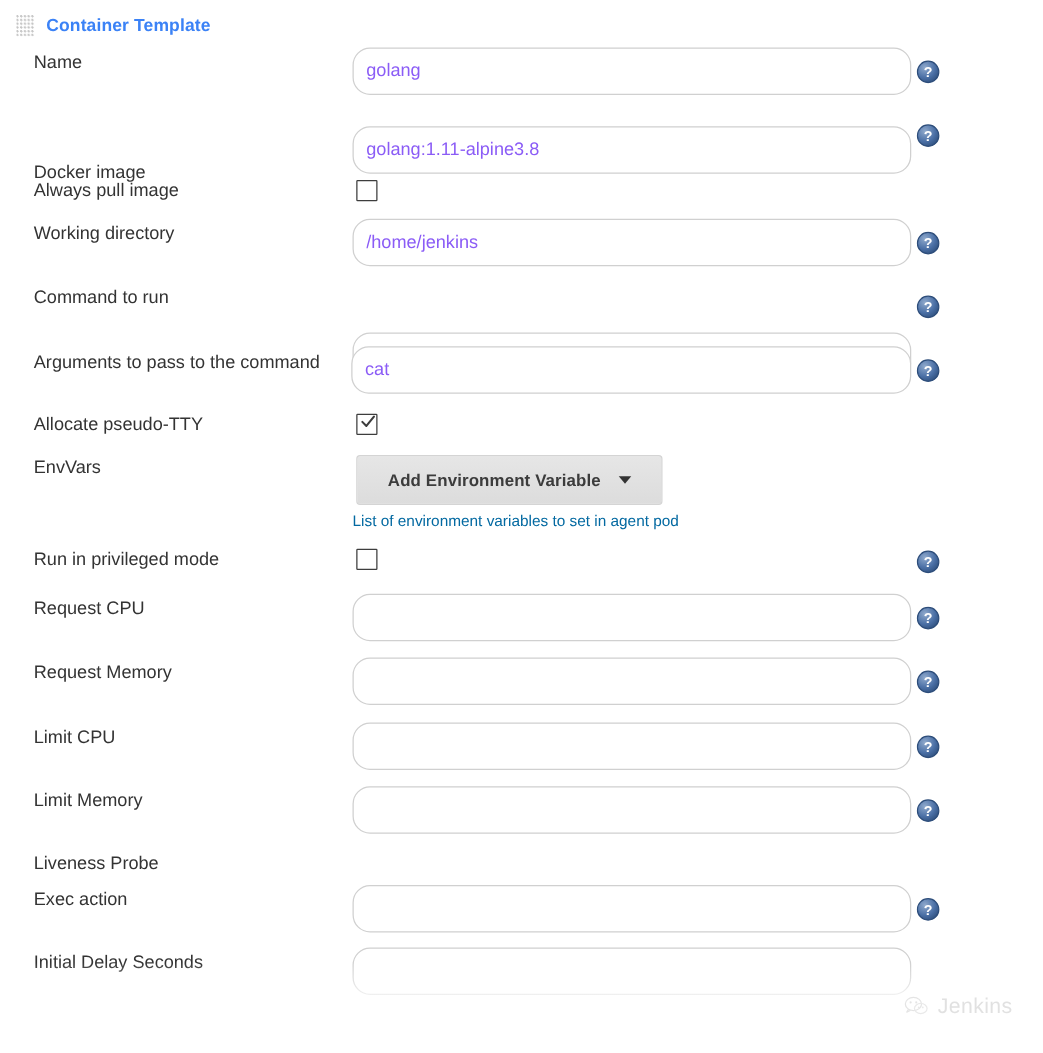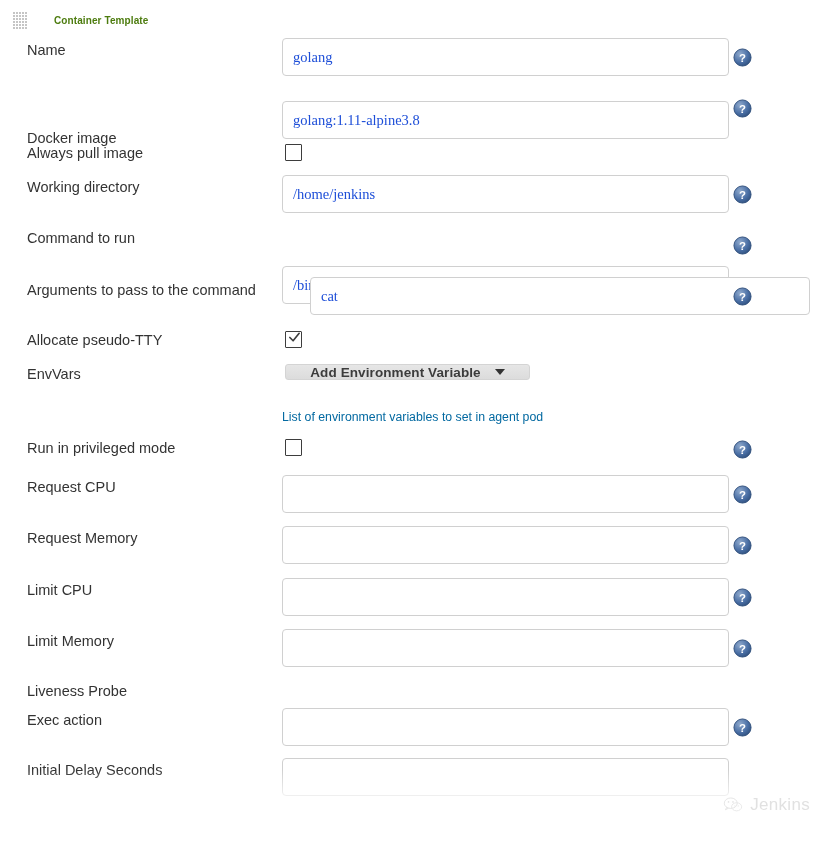--- a/index.html
+++ b/index.html
@@ -37,26 +37,25 @@
   .drag-handle {
     width: 15px;
     height: 17px;
     background-image:
       radial-gradient(circle at 1px 1px, #c2c2c2 0.8px, transparent 1.1px);
     background-size: 3px 3px;
     background-position: 0 0;
     opacity: 0.95;
   }
   .section-title {
-    font-size: 10px;
+    font-size: 14px;
     font-weight: bold;
-    color: #4d7c0f;
+    color: #3b82f6;
     letter-spacing: 0.1px;
     white-space: nowrap;
-    margin-left: 17px;
   }
 
   
   .row {
     position: absolute;
     left: 0;
     width: 834px;
   }
   .f-label {
     position: absolute;
@@ -70,32 +69,31 @@
     left: 27px;
   }
 
   .f-input {
     position: absolute;
     left: 282px;
     width: 447px;
     height: 38px;
     box-sizing: border-box;
     border: 1px solid #d0d0d0;
-    border-radius: 4px;
+    border-radius: 14px;
     background: #ffffff;
-    font-family: Liberation Serif, serif;
+    font-family: Liberation Sans, sans-serif;
     font-size: 14.5px;
-    color: #1d4ed8;
+    color: #8b5cf6;
     padding: 0 10px;
     outline: none;
   }
   .f-input.narrow-left {
     left: 281px;
-    width: 500px;
-    margin-left: 29px;
+    width: 448px;
   }
 
   
   .f-check {
     position: absolute;
     width: 17px;
     height: 17px;
     box-sizing: border-box;
     border: 1.6px solid #3d3d3d;
     background: #ffffff;
@@ -118,21 +116,21 @@
     height: 19px;
     cursor: pointer;
   }
 
   
   .dd-button {
     position: absolute;
     left: 285px;
     top: 364px;
     width: 245px;
-    height: 16px;
+    height: 40px;
     box-sizing: border-box;
     background: linear-gradient(#e6e6e6, #dcdcdc);
     border: 1px solid #d4d4d4;
     border-radius: 3px;
     display: flex;
     align-items: center;
     justify-content: center;
     gap: 14px;
     cursor: pointer;
   }

